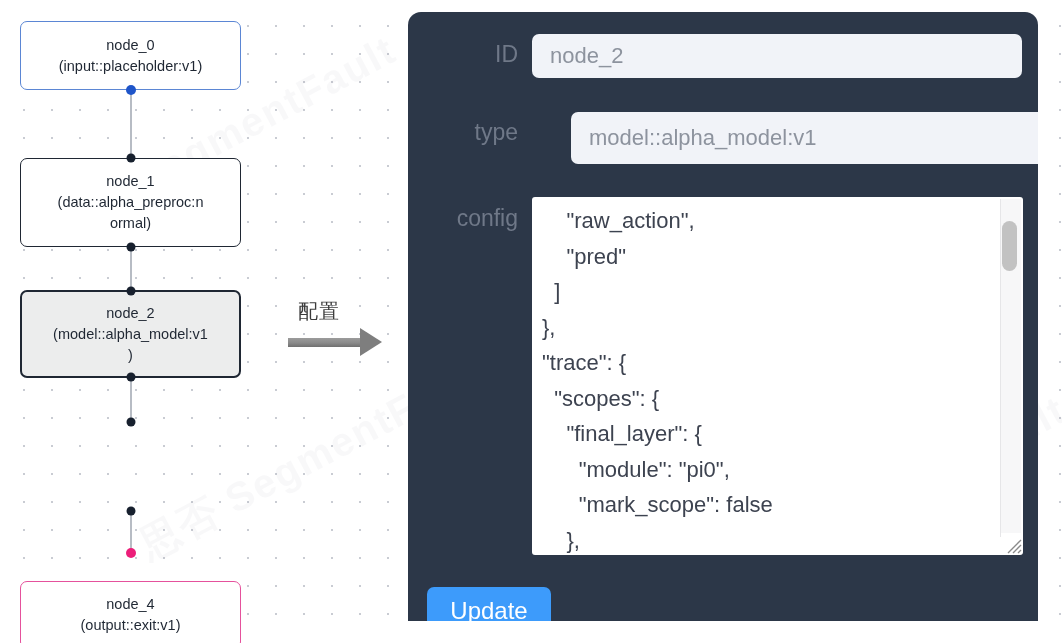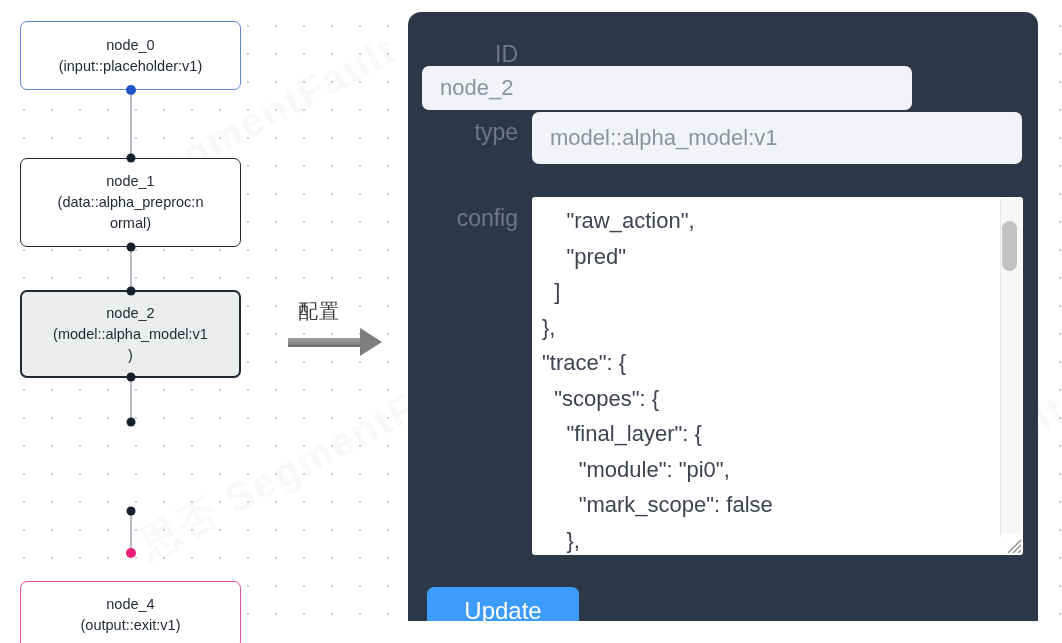--- a/index.html
+++ b/index.html
@@ -111,25 +111,25 @@
     box-sizing:border-box;
     background:#f1f3f8;
     border:none;
     border-radius:7px;
     color:#8d939e;
     font-size:22px;
     font-family:"Liberation Sans","DejaVu Sans",sans-serif;
     padding:0 18px;
     outline:none;
   }
-  #id-row{left:14px;top:22px;flex-direction:column;}
+  #id-row{left:14px;top:22px;}
   #id-label{padding-top:9px;}
   #id-input{width:490px;height:44px;}
 
-  #type-row{left:14px;top:100px;}
+  #type-row{left:14px;top:100px;gap:39px;}
   #type-label{padding-top:9px;}
   #type-input{width:490px;height:52px;}
 
   #config-row{left:14px;top:185px;}
   #config-label{padding-top:10px;}
 
   #config-wrap{position:relative;width:491px;height:358px;}
   #config-area{
     position:absolute;left:0;top:0;
     width:491px;height:358px;
@@ -157,21 +157,21 @@
     background:#c2c2c2;border-radius:8px;
   }
   #config-resize{
     position:absolute;right:1px;bottom:1px;width:21px;height:21px;
     background:#fff;
   }
   #config-resize svg{display:block;}
 
   #update-btn{
     position:absolute;left:19px;top:575px;
-    width:152px;height:48px;
+    width:124px;height:48px;
     background:#3d9bfb;
     border:none;border-radius:7px 7px 0 0;
     color:#ffffff;
     font-size:24px;
     font-family:"Liberation Sans","DejaVu Sans",sans-serif;
     text-align:center;
     line-height:44px;
     cursor:pointer;
     padding:0;
   }

